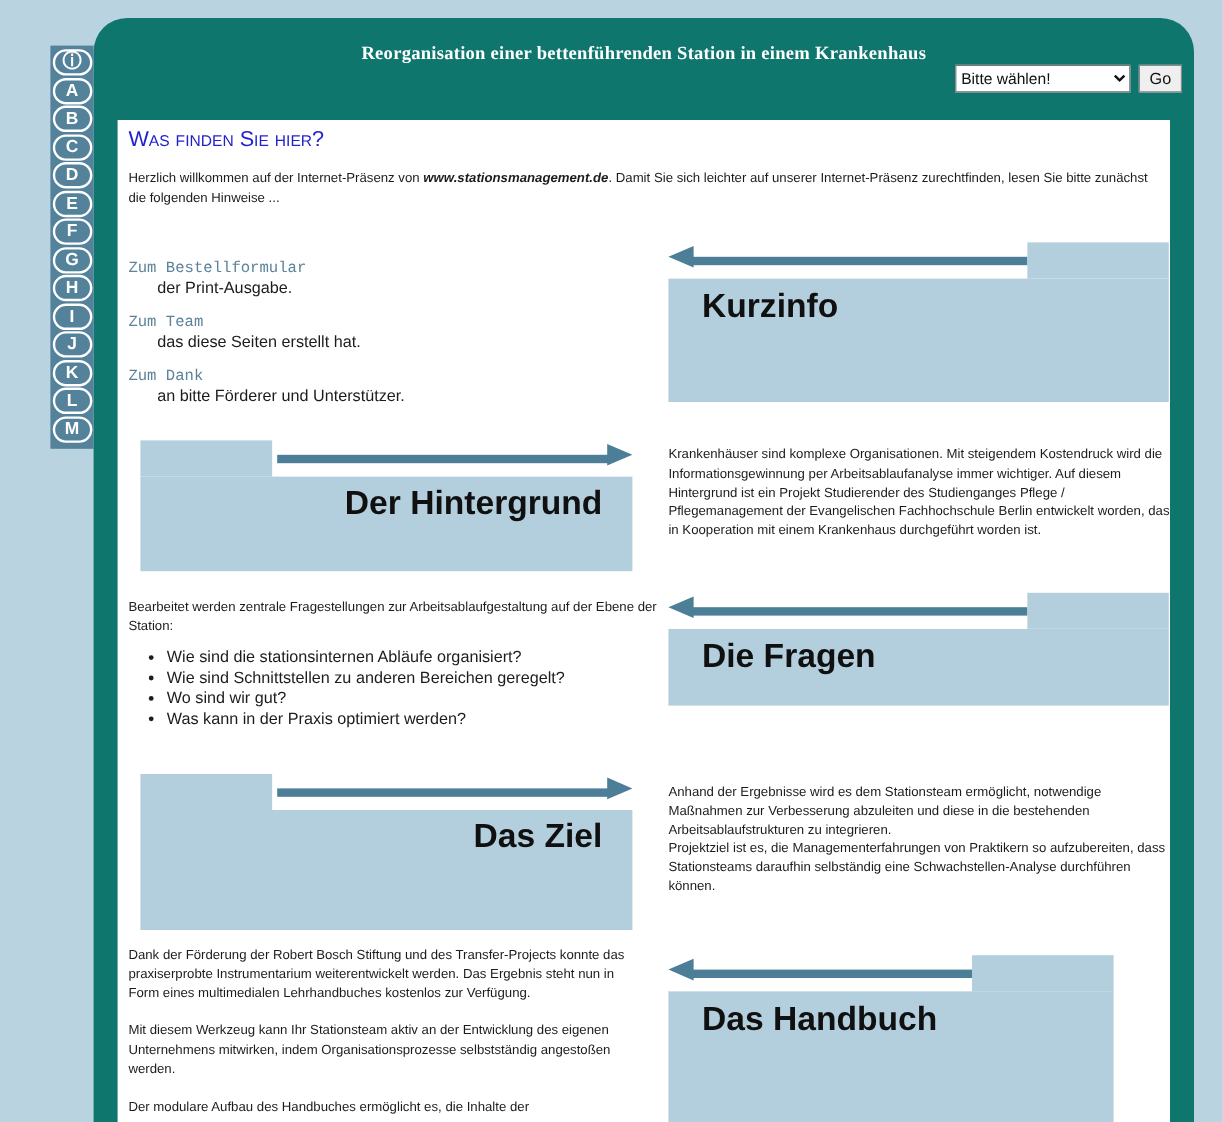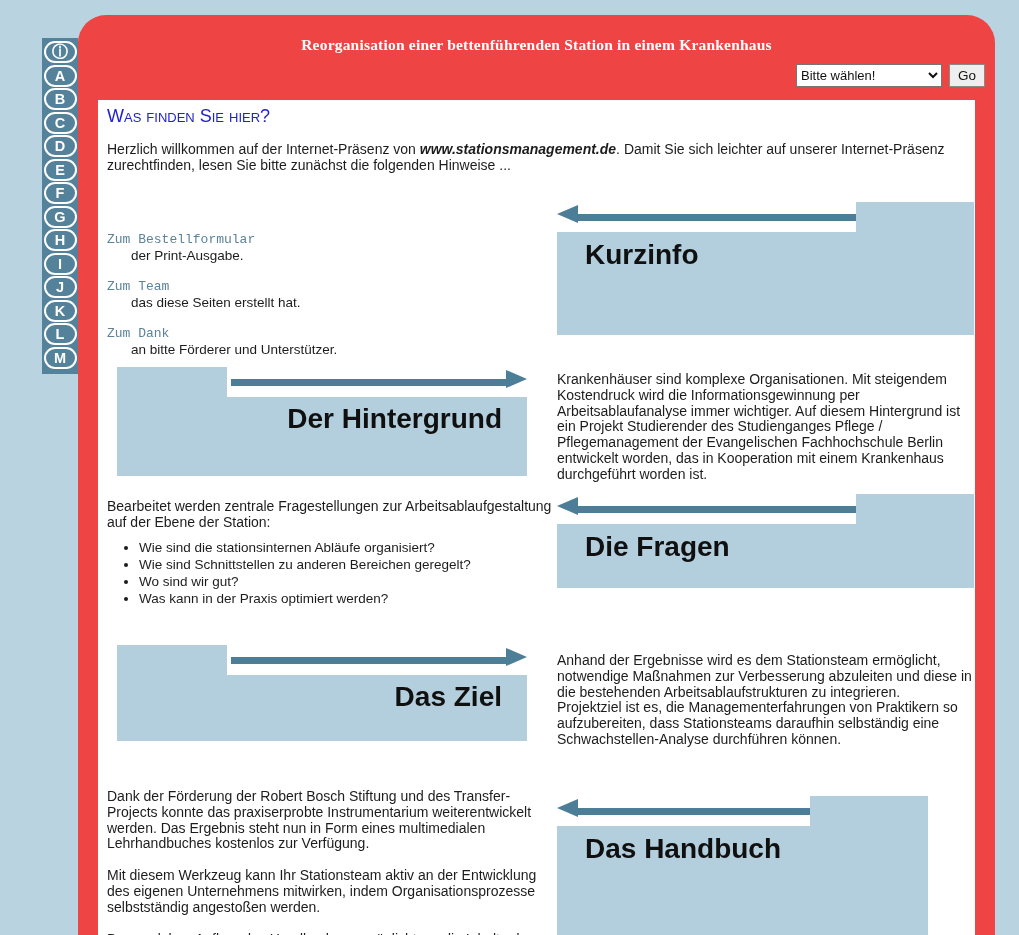--- a/index.html
+++ b/index.html
@@ -5,29 +5,29 @@
   html,body{margin:0;padding:0;}
   body{
     width:1019px;height:935px;overflow:hidden;position:relative;
     background:#b9d3e0;
     font-family:"Liberation Sans","DejaVu Sans",sans-serif;
     color:#1c1c1c;
   }
   
   .panel{
     position:absolute;left:78px;top:15px;width:917px;height:920px;
-    background:#ef4444;border-radius:28px 28px 0 0;
+    background:#0f766e;border-radius:28px 28px 0 0;
   }
   .header-title{
     position:absolute;left:0;right:0;top:21px;text-align:center;
     font-family:"Liberation Serif","DejaVu Serif",serif;
     font-weight:bold;font-size:15.5px;color:#ffffff;letter-spacing:.2px;
   }
   .nav-row{
-    position:absolute;top:48px;right:10px;height:24px;display:flex;gap:7px;align-items:center;margin-left:44px;
+    position:absolute;top:38px;right:10px;height:24px;display:flex;gap:7px;align-items:center;margin-left:44px;
   }
   .nav-row select{
     width:146px;height:23px;font-size:13px;font-family:"Liberation Sans",sans-serif;
     border:1px solid #767676;background:#ffffff;color:#111;
   }
   .go-btn{
     height:23px;padding:0 8px;font-size:13.5px;font-family:"Liberation Sans",sans-serif;
     background:#efefef;border:1px solid #8a8a8a;color:#111;
   }
   
@@ -45,26 +45,26 @@
     border:2px solid #ffffff;border-radius:12px;background:#54829b;
     color:#ffffff;font-weight:bold;font-size:14.5px;line-height:18px;text-align:center;
     cursor:pointer;
   }
   .pill.info{font-size:16px;line-height:17px;}
   
   .page-h1{
     position:absolute;left:9px;top:6px;margin:0;
     font-variant:small-caps;font-weight:normal;font-size:18px;color:#2222cc;
   }
-  .para{font-size:14px;line-height:15.8px;margin:0;}
+  .para{font-size:11px;line-height:15.8px;margin:0;}
   .intro-p{position:absolute;left:9px;top:42px;width:862px;}
   .site-name{font-weight:bold;font-style:italic;}
   
   .links{position:absolute;left:9px;top:116px;width:440px;}
-  .link-item{margin-bottom:14px;margin-top:16px;}
+  .link-item{margin-bottom:14px;}
   .link-label{
     display:block;font-family:"Liberation Mono","DejaVu Sans Mono",monospace;
     font-size:13px;line-height:15px;color:#5c8399;text-decoration:none;cursor:pointer;
   }
   .link-desc{display:block;font-size:13.5px;line-height:15px;padding-left:24px;margin-top:1px;}
   
   .sec-box{position:absolute;}
   .box-top{display:flex;height:30px;}
   .corner{background:#b3cfdd;}
   .arrowzone{flex:1;position:relative;background:#ffffff;}
@@ -169,21 +169,21 @@
     </div>
 
     <div class="sec-box" style="left:19px;top:545px;width:410px;">
       <div class="box-top">
         <div class="corner" style="width:110px;"></div>
         <div class="arrowzone arrow-right">
             <div class="shaft"></div>
             <div class="head-right"></div>
           </div>
       </div>
-      <div class="box-main" style="height:66px;">
+      <div class="box-main" style="height:100px;">
           <h2 class="h-right">Das Ziel</h2>
         </div>
     </div>
     <div class="col-right" style="top:553px;">
       <p class="para">Anhand der Ergebnisse wird es dem Stationsteam ermöglicht, notwendige Maßnahmen zur Verbesserung abzuleiten und diese in die bestehenden Arbeitsablaufstrukturen zu integrieren.</p>
       <p class="para mb">Projektziel ist es, die Managementerfahrungen von Praktikern so aufzubereiten, dass Stationsteams daraufhin selbständig eine Schwachstellen-Analyse durchführen können.</p>
     </div>
 
     <div class="col-left" style="top:689px;width:432px;">
       <p class="para mb">Dank der Förderung der Robert Bosch Stiftung und des Transfer-Projects konnte das praxiserprobte Instrumentarium weiterentwickelt werden. Das Ergebnis steht nun in Form eines multimedialen Lehrhandbuches kostenlos zur Verfügung.</p>

